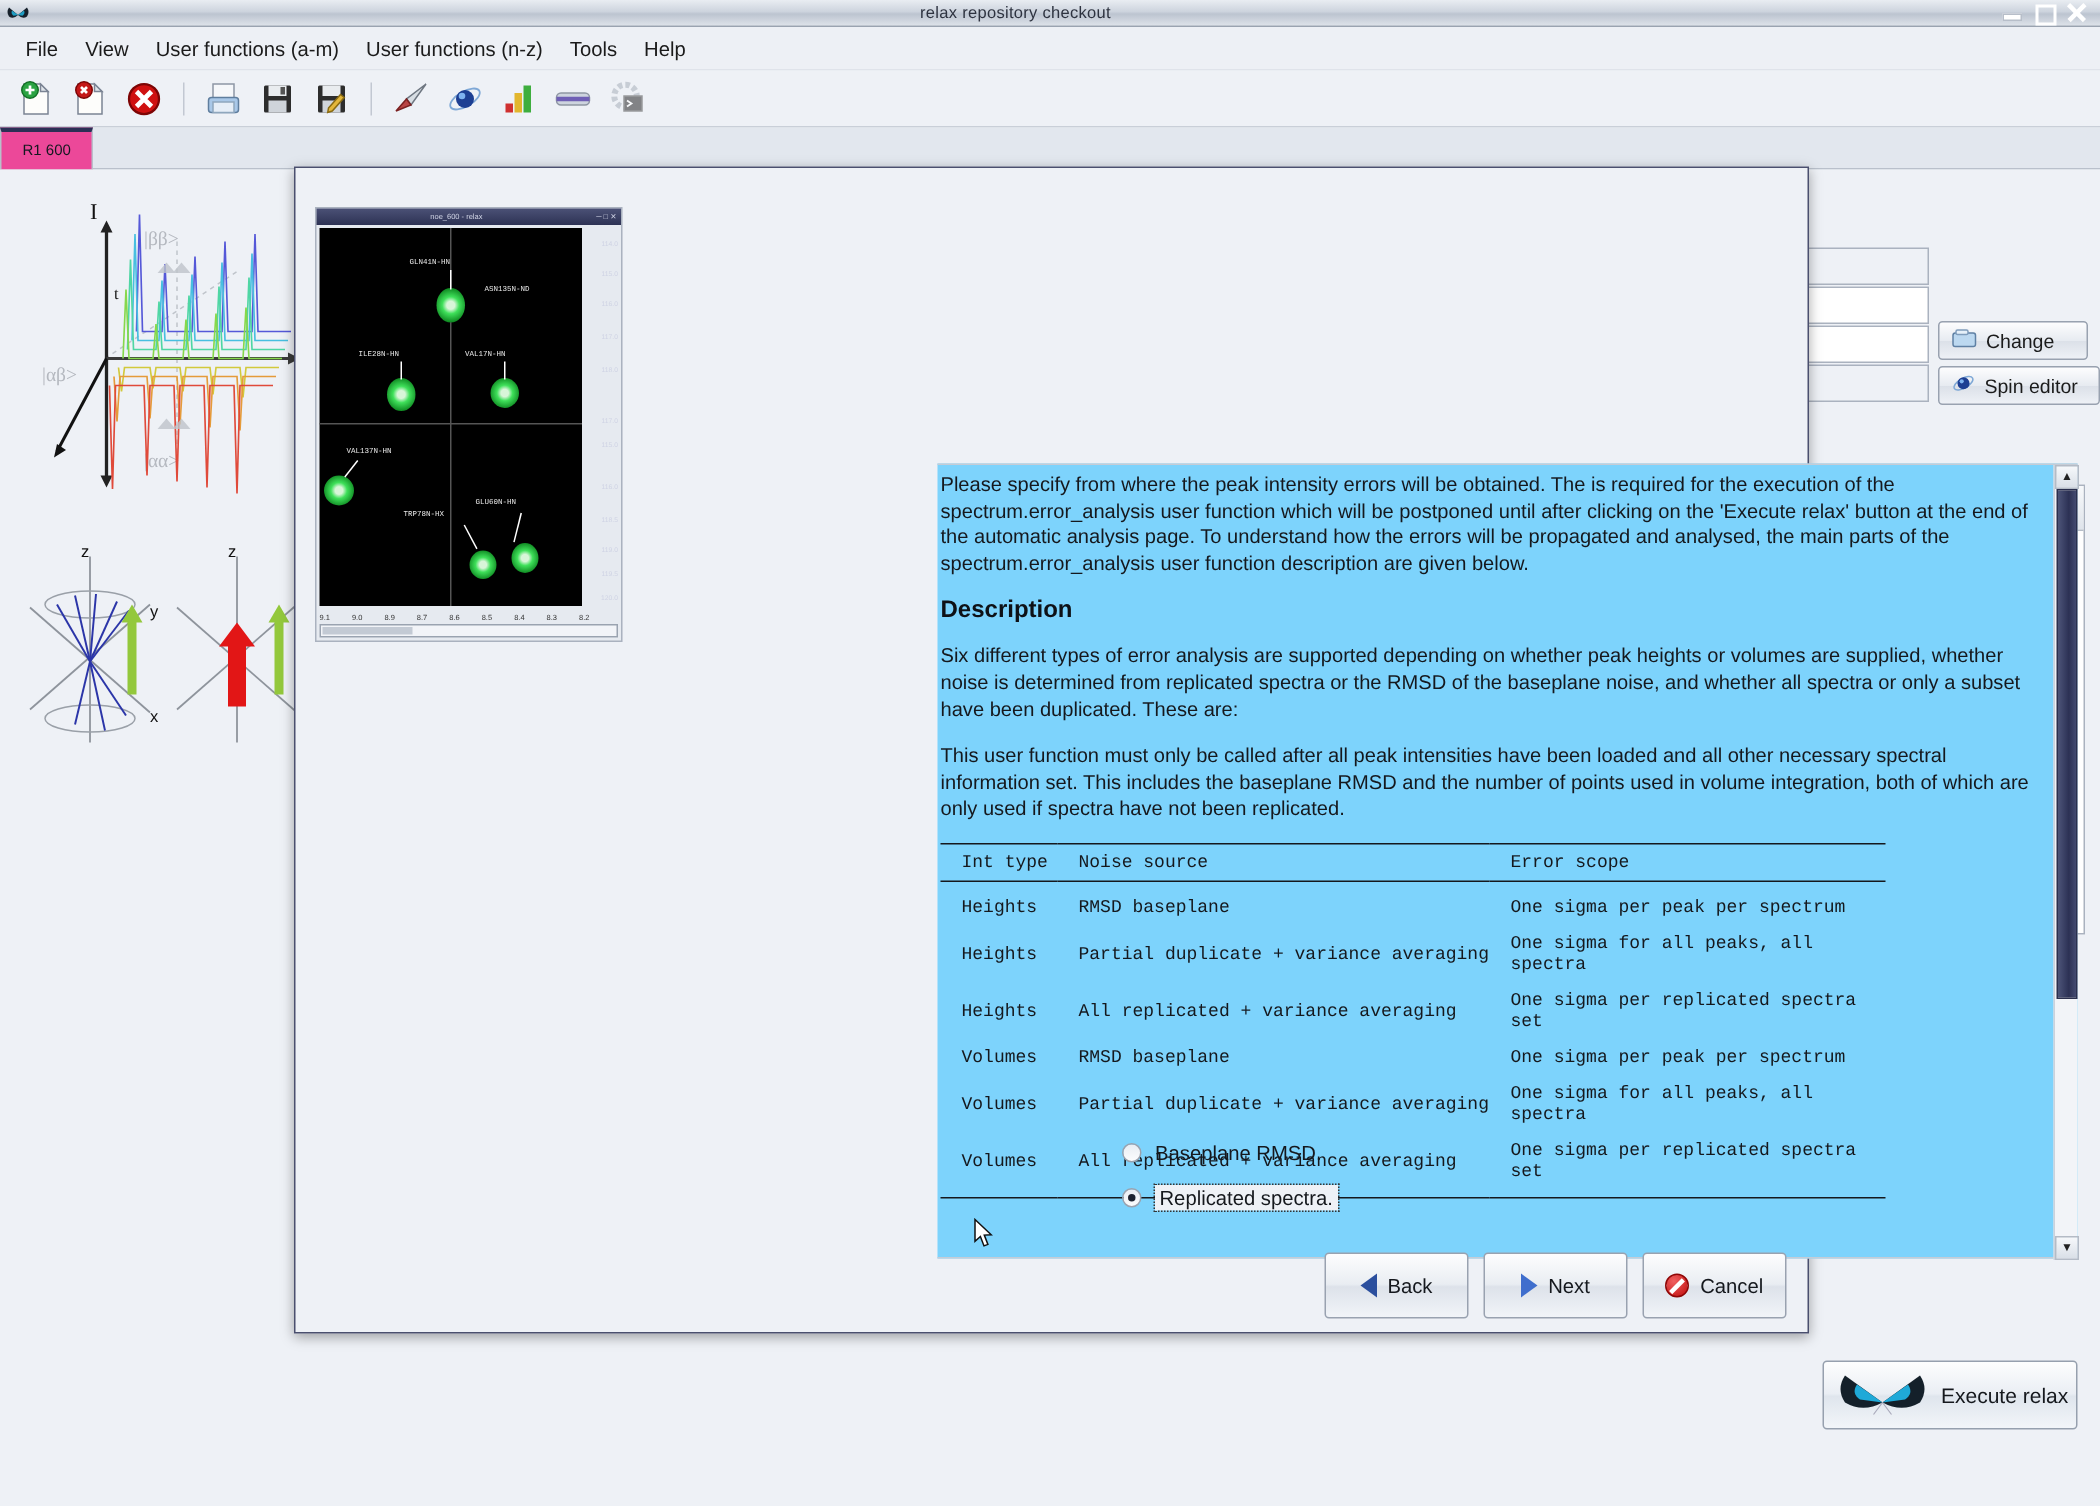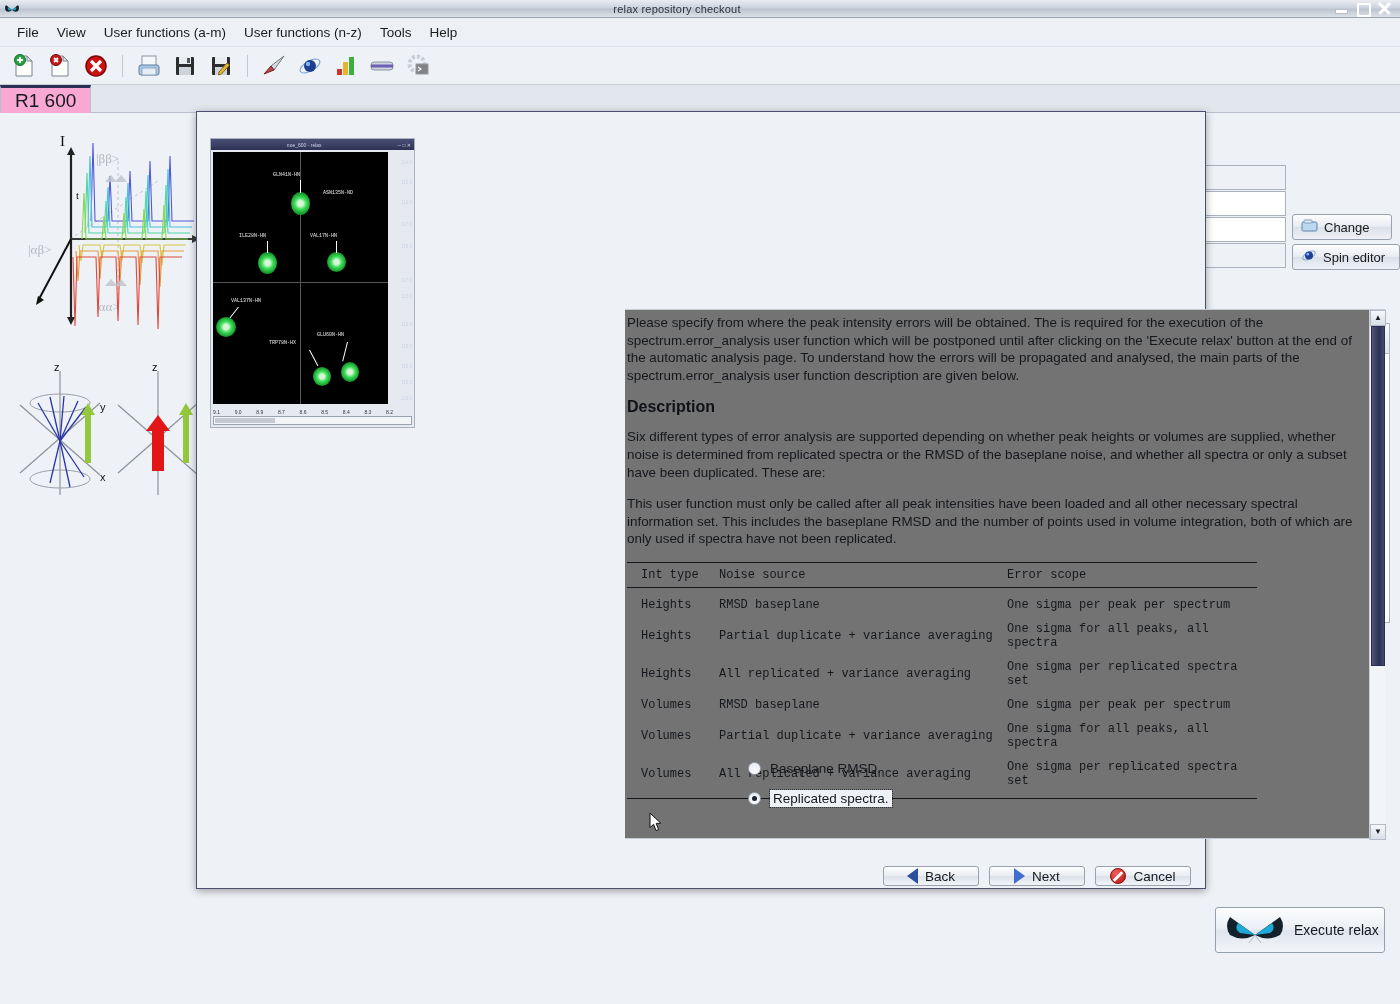--- a/index.html
+++ b/index.html
@@ -48,23 +48,23 @@
   .tb-btn { width:28px; height:28px; position:relative; display:block; }
   .tb-sep { width:1px; height:22px; background:#c2c8d2; margin:0 4px; }
 
   
   .tabstrip {
     position:absolute; left:0; top:85px; width:1400px; height:28px;
     background:#e2e7ee; border-bottom:1px solid #b9c0cb;
   }
   .tab {
     position:absolute; left:0; top:0; height:28px; padding:0 14px;
-    background:#f9a8d4; border:1px solid #b9c0cb; border-bottom:none;
+    background:#ec4899; border:1px solid #b9c0cb; border-bottom:none;
     border-top:3px solid #2b2f55;
-    display:flex; align-items:center; font-size:19px; color:#14181f;
+    display:flex; align-items:center; font-size:10px; color:#14181f;
   }
 
   
   .page { position:absolute; left:0; top:113px; width:1400px; height:862px; background:#eef1f6; }
 
   .bg-graphic { position:absolute; left:8px; top:8px; width:200px; height:390px; }
   .bg-graphic-2 { position:absolute; left:8px; top:250px; width:200px; height:140px; }
 
   .right-panel { position:absolute; right:0; top:0; width:200px; height:862px; }
   .rp-field { position:absolute; left:0; border:1px solid #aab2bf; background:#fff; height:25px; }
@@ -142,21 +142,21 @@
   .st-ticks { position:absolute; right:2px; top:13px; width:26px; height:252px; color:#cfd3e4; font-size:4.5px; }
   .st-xticks { position:absolute; left:2px; bottom:12px; width:180px; color:#333; font-size:5px; display:flex; justify-content:space-between; }
 
   .dlg-heading {
     position:absolute; left:230px; top:40px; width:760px; text-align:center;
     font-size:22px; color:#14181f;
   }
 
   .help-box {
     position:absolute; left:428px; top:197px; width:760px; height:530px;
-    background:#737373; border-top:1px solid #c5ccd6; border-bottom:1px solid #c5ccd6;
+    background:#7dd3fc; border-top:1px solid #c5ccd6; border-bottom:1px solid #c5ccd6;
   }
   .help-scroll { position:absolute; left:0; top:0; width:742px; height:530px; overflow:hidden; padding:4px 10px 0 2px; }
   .help-p { font-size:13.4px; color:#15181d; line-height:17.6px; margin:0 0 14px 0; }
   .help-h2 { font-size:16px; font-weight:bold; color:#0e1116; margin:0 0 12px 0; }
 
   .ftable { margin-top:10px; width:630px; border-collapse:collapse; font-family:"Liberation Mono", monospace; font-size:12px; color:#15181d; }
   .ftable th, .ftable td { text-align:left; padding:5px 0 5px 14px; font-weight:normal; }
   .ftable thead tr { border-top:1px solid #15181d; border-bottom:1px solid #15181d; }
   .ftable tbody { border-bottom:1px solid #15181d; }
   .ftable tbody tr:first-child td { padding-top:10px; }
@@ -187,24 +187,24 @@
   }
   .radio-dot.on::after{
     content:""; position:absolute; left:3px; top:3px; width:5px; height:5px;
     border-radius:50%; background:#1d2230;
   }
   .radio-lbl { font-size:13.5px; color:#15181d; }
   .radio-lbl.focused { outline:1px dotted #333; padding:1px 3px; background:#eef1f6; }
 
   .dlg-buttons { position:absolute; right:20px; top:962px; display:flex; gap:10px; }
   .dlg-btn {
-    width:96px; height:20px; border:1px solid #99a2b0; border-radius:3px;
+    width:96px; height:44px; border:1px solid #99a2b0; border-radius:3px;
     background:linear-gradient(to bottom,#fdfdfe 0%, #e9edf2 48%, #dde2ea 52%, #f1f4f8 100%);
     display:flex; align-items:center; justify-content:center; gap:7px;
-    font-size:13.5px; color:#15181d;margin-top:31px;
+    font-size:13.5px; color:#15181d;
   }
   .tri-left { width:0;height:0;border-top:8px solid transparent;border-bottom:8px solid transparent;border-right:11px solid #2b4f9e; }
   .tri-right{ width:0;height:0;border-top:8px solid transparent;border-bottom:8px solid transparent;border-left:11px solid #3f6ecd; }
   .no-sign {
     width:16px;height:16px;border-radius:50%;
     background:radial-gradient(circle at 35% 30%, #f06060, #c00b0b);
     border:1px solid #8e0606; position:relative;
   }
   .no-sign::after{content:"";position:absolute;left:1px;top:6px;width:12px;height:3px;background:#fff;transform:rotate(-45deg);}
 

